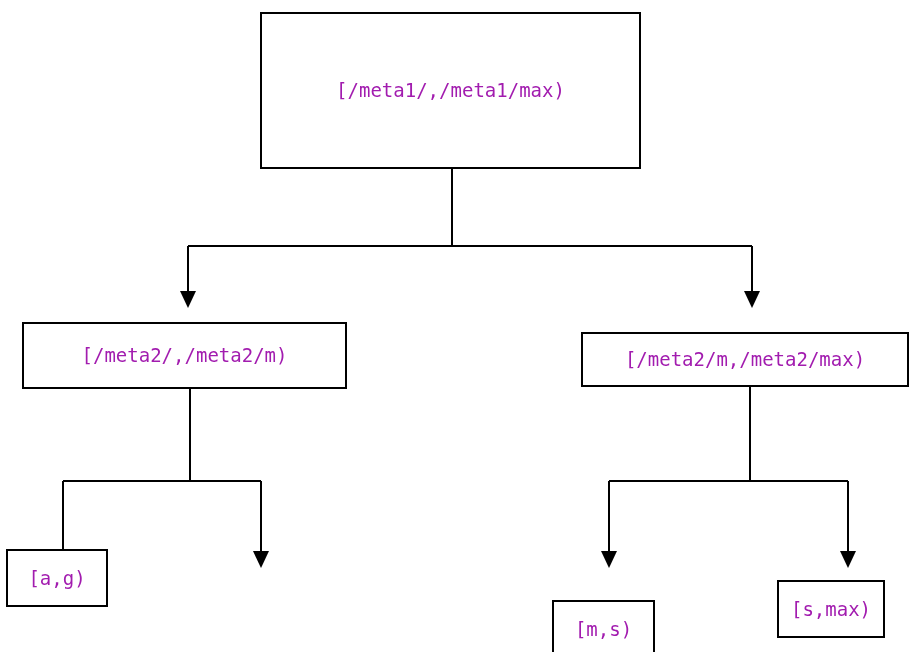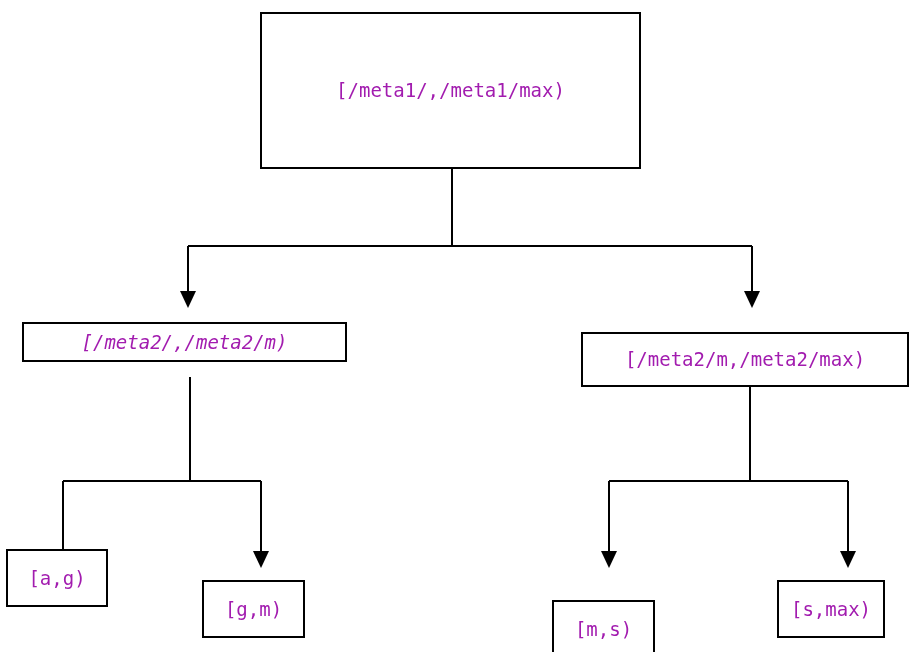--- a/index.html
+++ b/index.html
@@ -32,21 +32,21 @@
     background: #ffffff;
     color: #a21caf;
     display: flex;
     align-items: center;
     justify-content: center;
     font-size: 19px;
     line-height: 1;
     white-space: nowrap;
   }
   .n-root  { left: 260px; top: 12px;  width: 381px; height: 157px; }
-  .n-left  { left: 22px;  top: 322px; width: 325px; height: 40px; font-style: italic; }
+  .n-left  { left: 22px;  top: 322px; width: 325px; height: 67px; }
   .n-right { left: 581px; top: 332px; width: 328px; height: 55px; }
   .n-ag    { left: 6px;   top: 549px; width: 102px; height: 58px; }
   .n-gm    { left: 202px; top: 580px; width: 103px; height: 58px; }
   .n-ms    { left: 552px; top: 600px; width: 103px; height: 58px; }
   .n-smax  { left: 777px; top: 580px; width: 108px; height: 58px; }
 </style>
 </head>
 <body>
 
 <div class="canvas">
@@ -72,17 +72,16 @@
     <path d="M609 481 V551"></path>
     <polygon points="601,551 617,551 609,568"></polygon>
     <path d="M848 481 V551"></path>
     <polygon points="840,551 856,551 848,568"></polygon>
   </svg>
 
   <div class="node n-root">[/meta1/,/meta1/max)</div>
   <div class="node n-left">[/meta2/,/meta2/m)</div>
   <div class="node n-right">[/meta2/m,/meta2/max)</div>
   <div class="node n-ag">[a,g)</div>
-  <div class="node n-gm">[g,m)</div>
   <div class="node n-ms">[m,s)</div>
   <div class="node n-smax">[s,max)</div>
 
 </div>
 
 </body></html>

